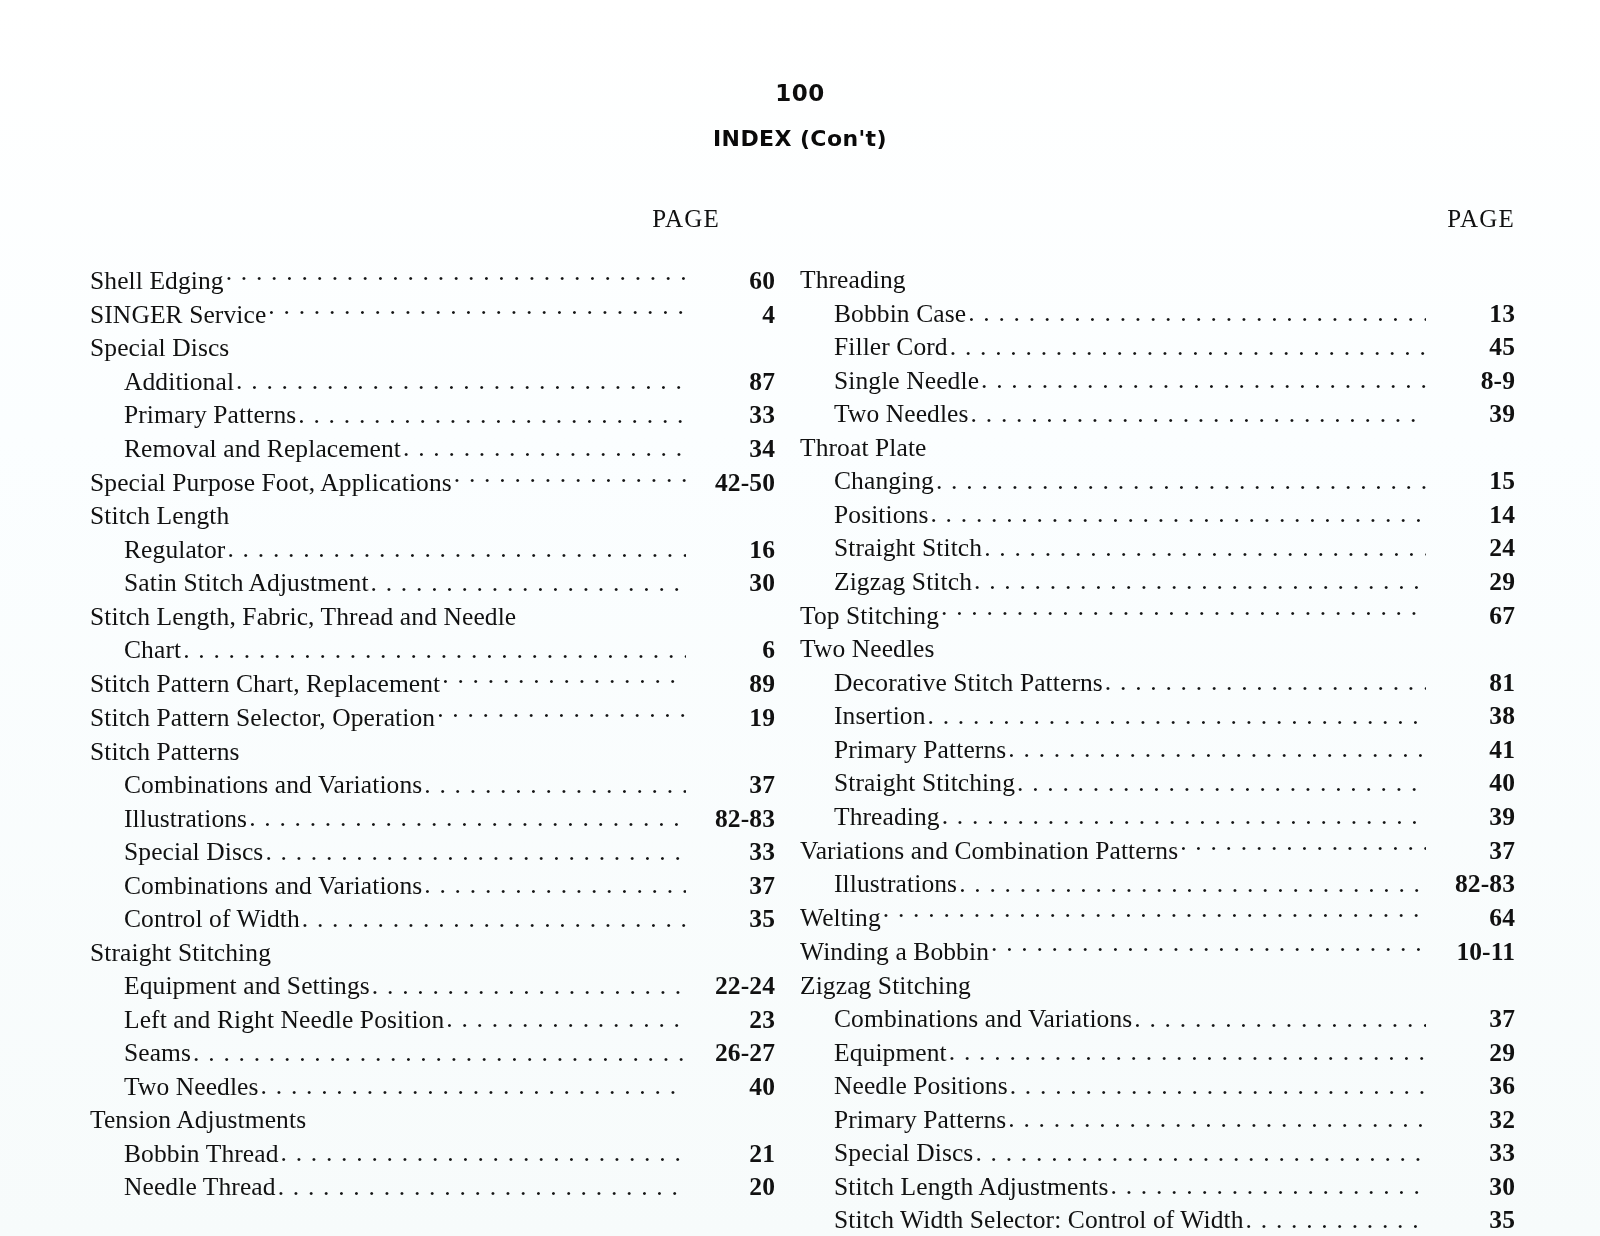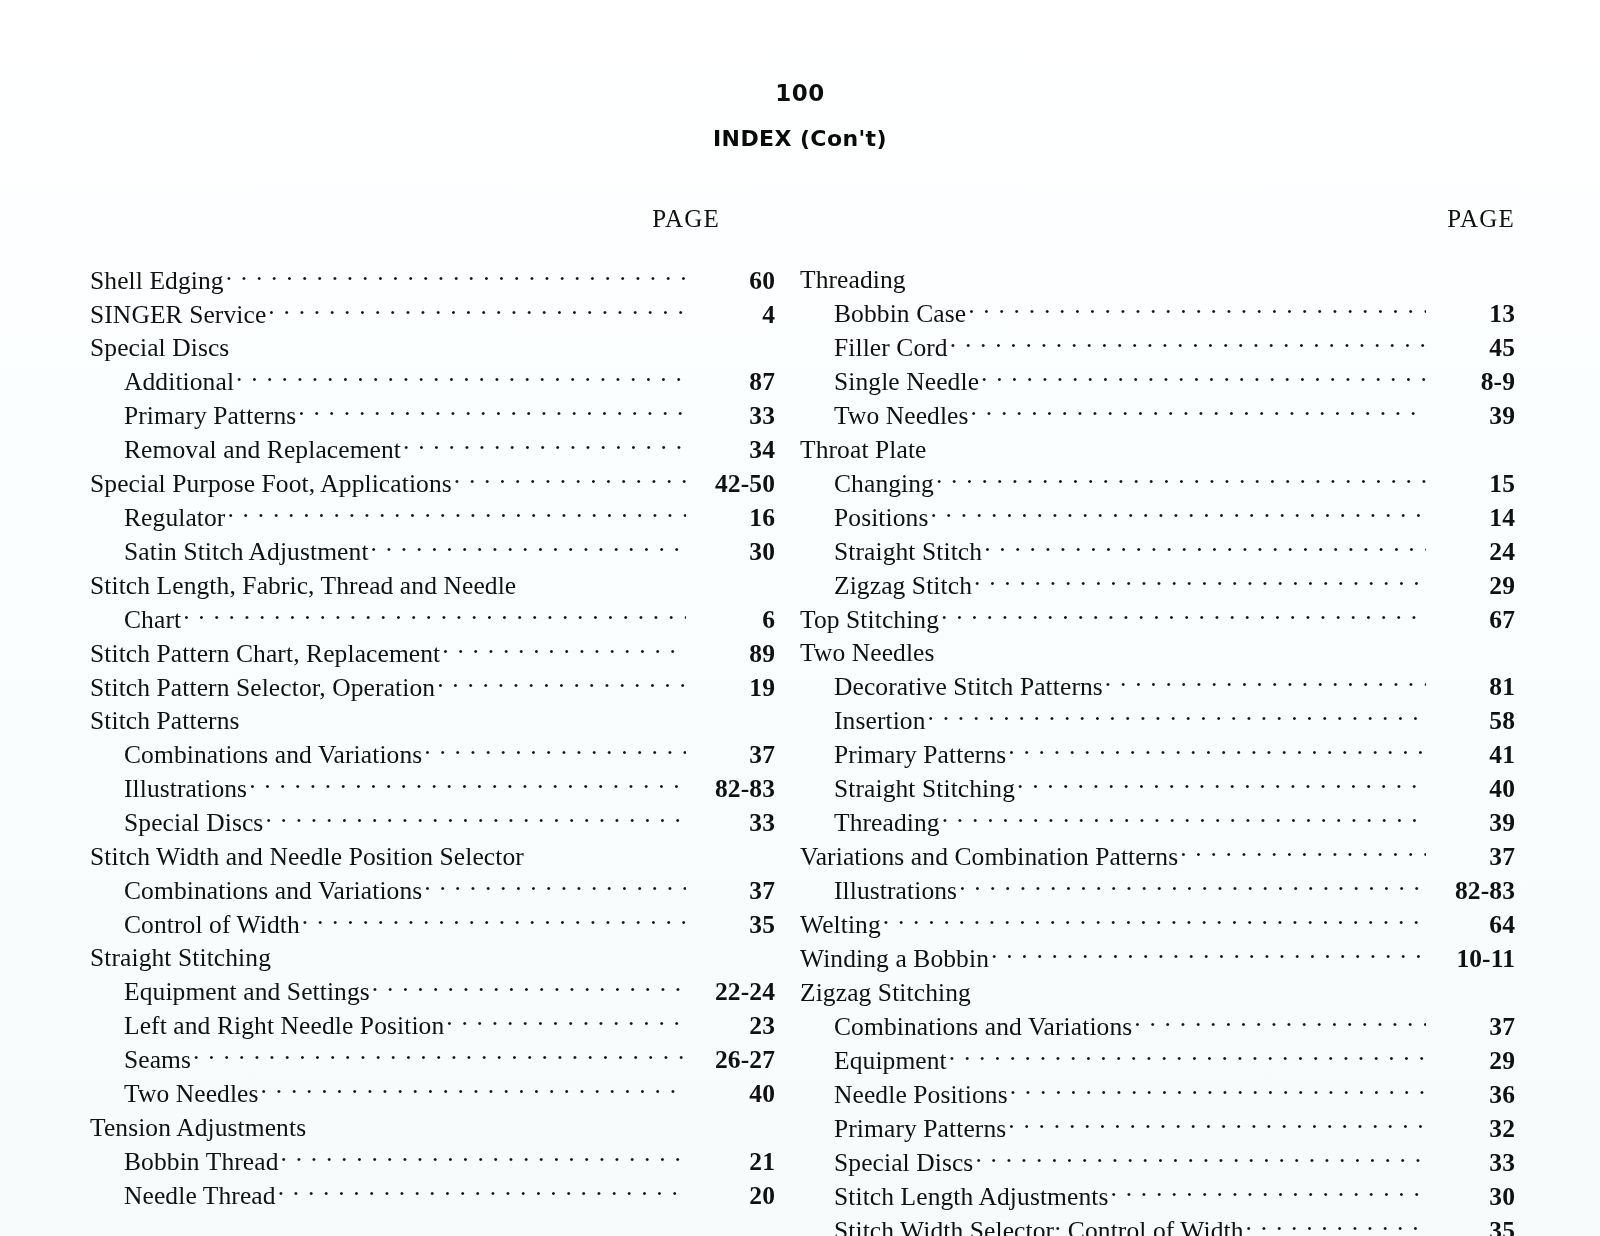--- a/index.html
+++ b/index.html
@@ -85,21 +85,21 @@
   
   .entry {
     display: flex;
     align-items: baseline;
     font-size: 25.5px;
     line-height: 33.5px;
     white-space: nowrap;
     letter-spacing: 0.1px;
   }
   .entry.lvl-1 { padding-left: 0px; }
-  .entry.lvl-2 { padding-left: 34px; }
+  .entry.lvl-2 { padding-left: 34px; align-items: flex-end; }
 
   .entry .label {
     flex: 0 0 auto;
   }
 
   
   .entry .leader {
     flex: 1 1 auto;
     overflow: hidden;
     position: relative;
@@ -167,20 +167,23 @@
           <div class="entry lvl-2">
             <span class="label">Removal and Replacement</span>
             <span class="leader"></span>
             <span class="pageno">34</span>
           </div>
           <div class="entry lvl-1">
             <span class="label">Special Purpose Foot, Applications</span>
             <span class="leader"></span>
             <span class="pageno">42-50</span>
           </div>
+          <div class="entry lvl-1 nolead">
+            <span class="label">Stitch Length</span>
+          </div>
           <div class="entry lvl-2">
             <span class="label">Regulator</span>
             <span class="leader"></span>
             <span class="pageno">16</span>
           </div>
           <div class="entry lvl-2">
             <span class="label">Satin Stitch Adjustment</span>
             <span class="leader"></span>
             <span class="pageno">30</span>
           </div>
@@ -212,23 +215,20 @@
           </div>
           <div class="entry lvl-2">
             <span class="label">Illustrations</span>
             <span class="leader"></span>
             <span class="pageno">82-83</span>
           </div>
           <div class="entry lvl-2">
             <span class="label">Special Discs</span>
             <span class="leader"></span>
             <span class="pageno">33</span>
-          </div>
-          <div class="entry lvl-1 nolead">
-            <span class="label">Stitch Width and Needle Position Selector</span>
           </div>
           <div class="entry lvl-2">
             <span class="label">Combinations and Variations</span>
             <span class="leader"></span>
             <span class="pageno">37</span>
           </div>
           <div class="entry lvl-2">
             <span class="label">Control of Width</span>
             <span class="leader"></span>
             <span class="pageno">35</span>
@@ -330,21 +330,21 @@
             <span class="label">Two Needles</span>
           </div>
           <div class="entry lvl-2">
             <span class="label">Decorative Stitch Patterns</span>
             <span class="leader"></span>
             <span class="pageno">81</span>
           </div>
           <div class="entry lvl-2">
             <span class="label">Insertion</span>
             <span class="leader"></span>
-            <span class="pageno">58</span>
+            <span class="pageno">38</span>
           </div>
           <div class="entry lvl-2">
             <span class="label">Primary Patterns</span>
             <span class="leader"></span>
             <span class="pageno">41</span>
           </div>
           <div class="entry lvl-2">
             <span class="label">Straight Stitching</span>
             <span class="leader"></span>
             <span class="pageno">40</span>

